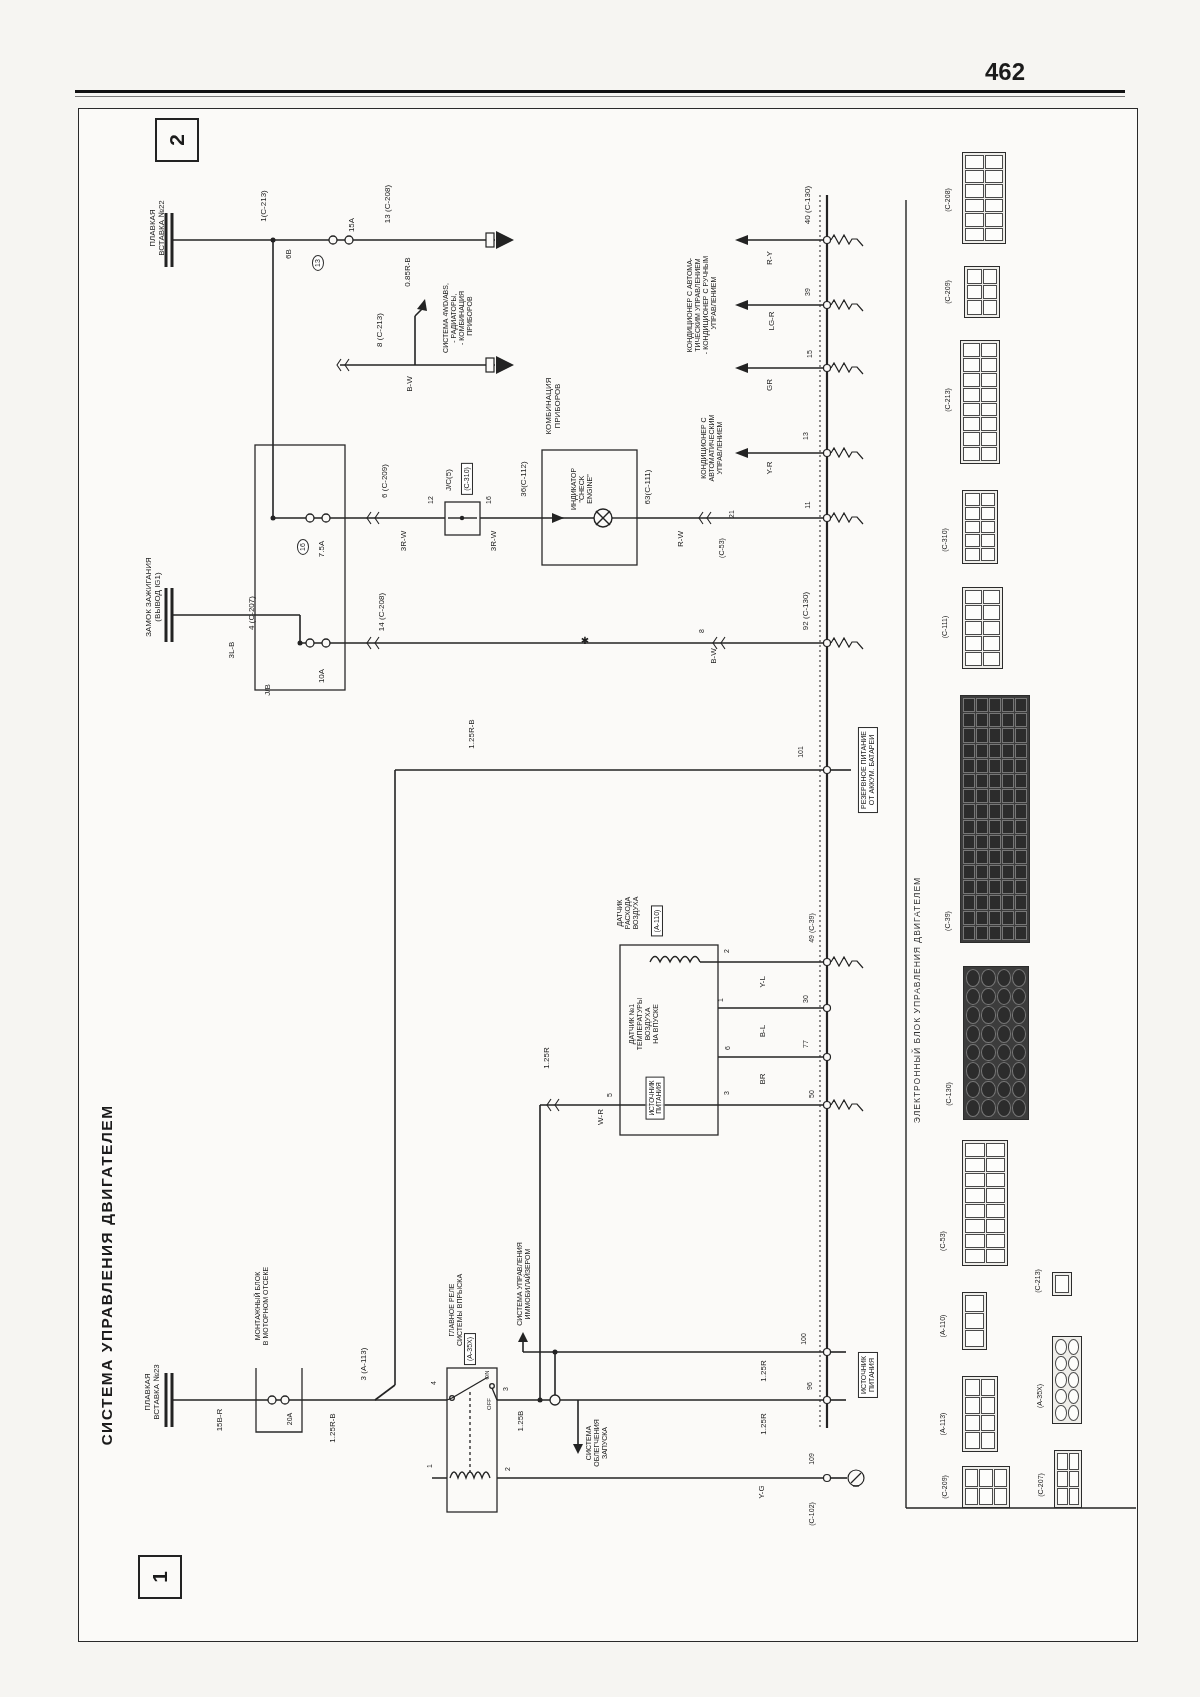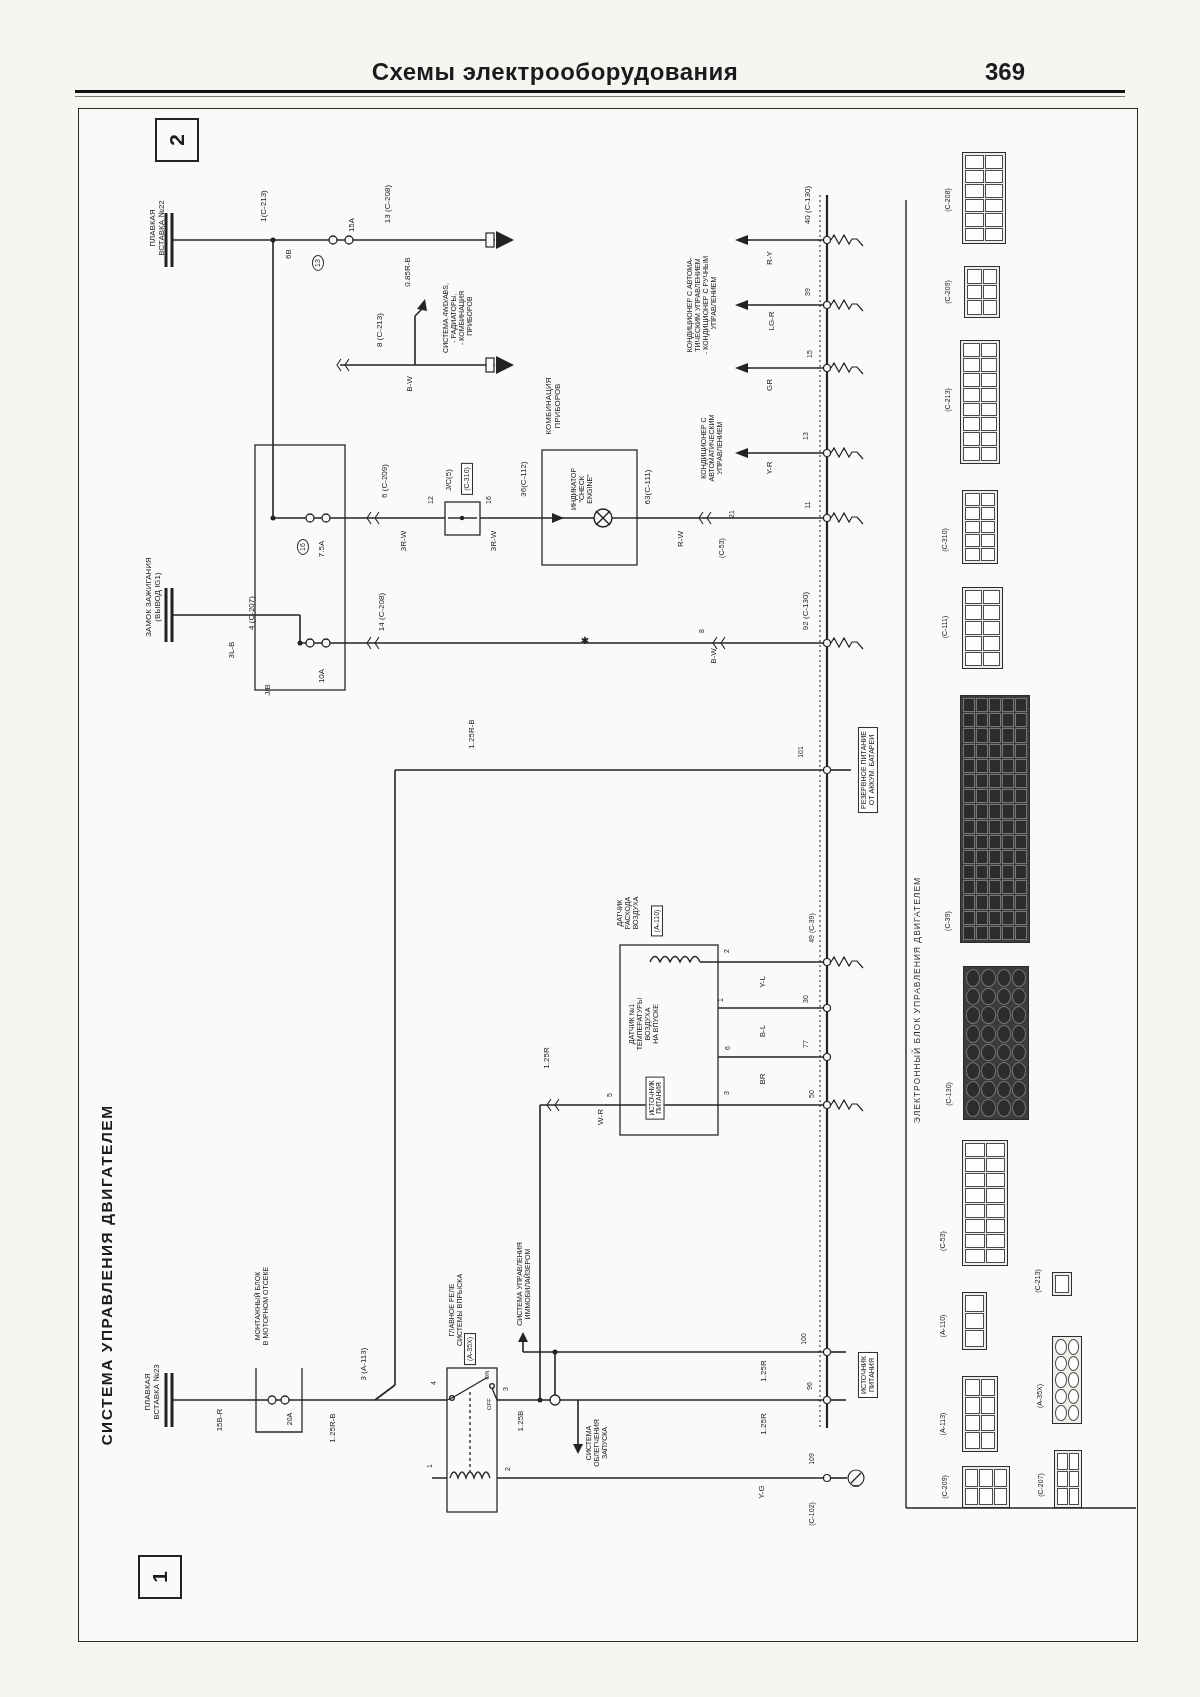--- a/index.html
+++ b/index.html
@@ -30,22 +30,21 @@
   .conn.dark{background:#3c3c3c;}
   .conn.dark .cell{background:#2c2c2c;border-color:#777;}
   .conn.round .cell{border-radius:50%;}
   svg{position:absolute;left:0;top:0;}
 </style>
 </head>
 <body>
 
 <div id="page">
 
-  <div class="hdr-title">Схемы электрооборудования</div>
-  <div class="hdr-page">369</div>
+  <div class="hdr-page">462</div>
   <div class="rule1"></div>
   <div class="rule2"></div>
 
   <div class="frame"></div>
 
   <svg width="1200" height="1697" viewBox="0 0 1200 1697">
     <g stroke="#232323" stroke-width="1.6" fill="none">
 
       <line x1="172" y1="240" x2="495" y2="240"></line>
       <line x1="340" y1="365" x2="495" y2="365"></line>

